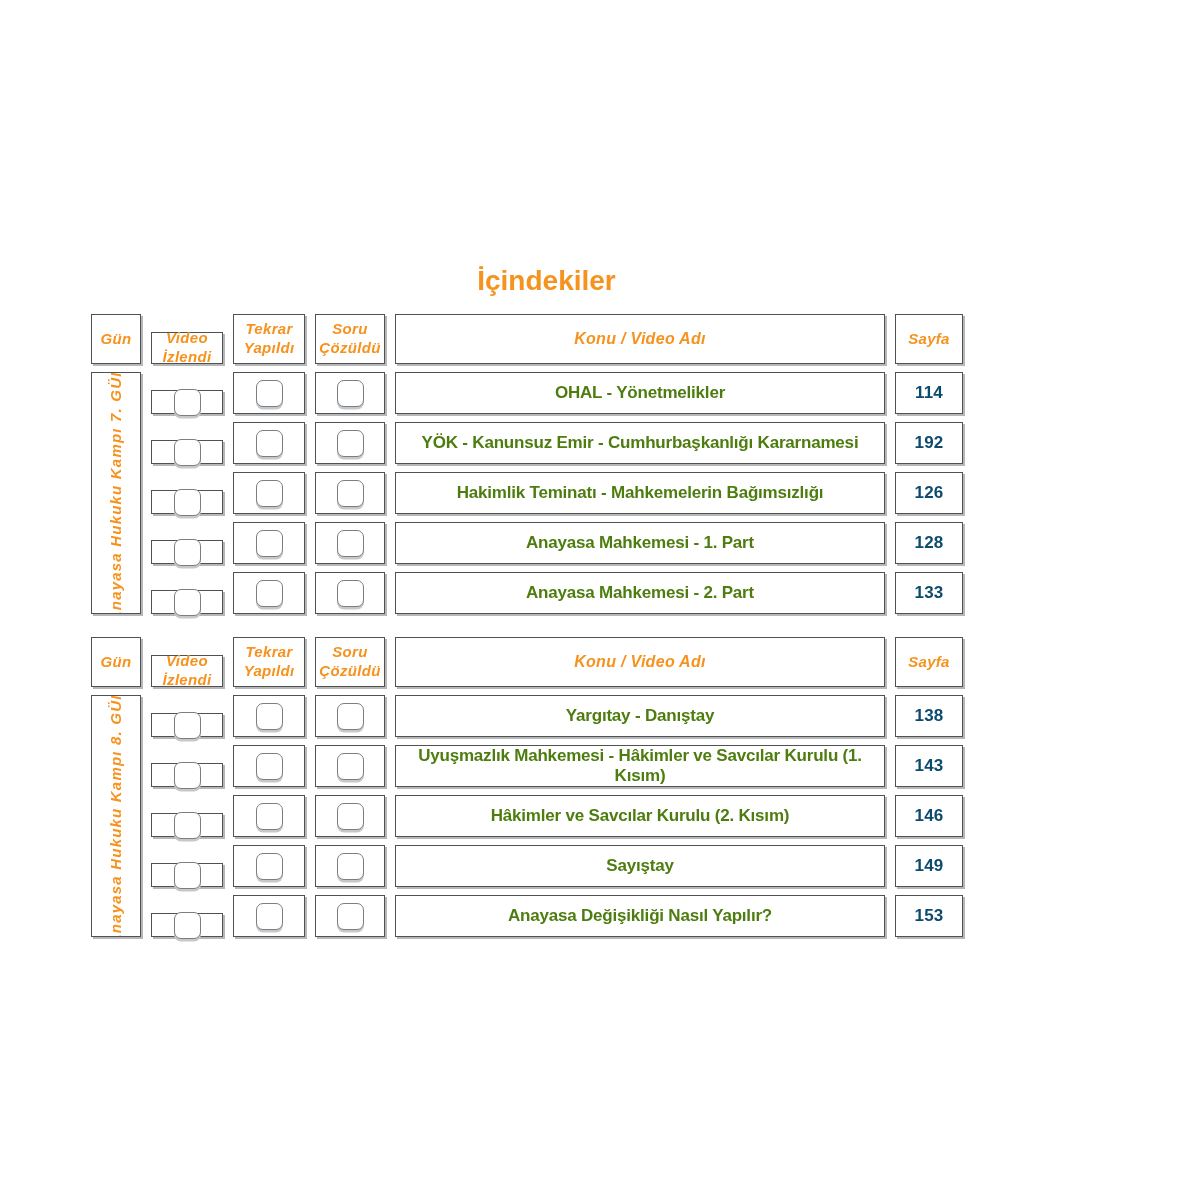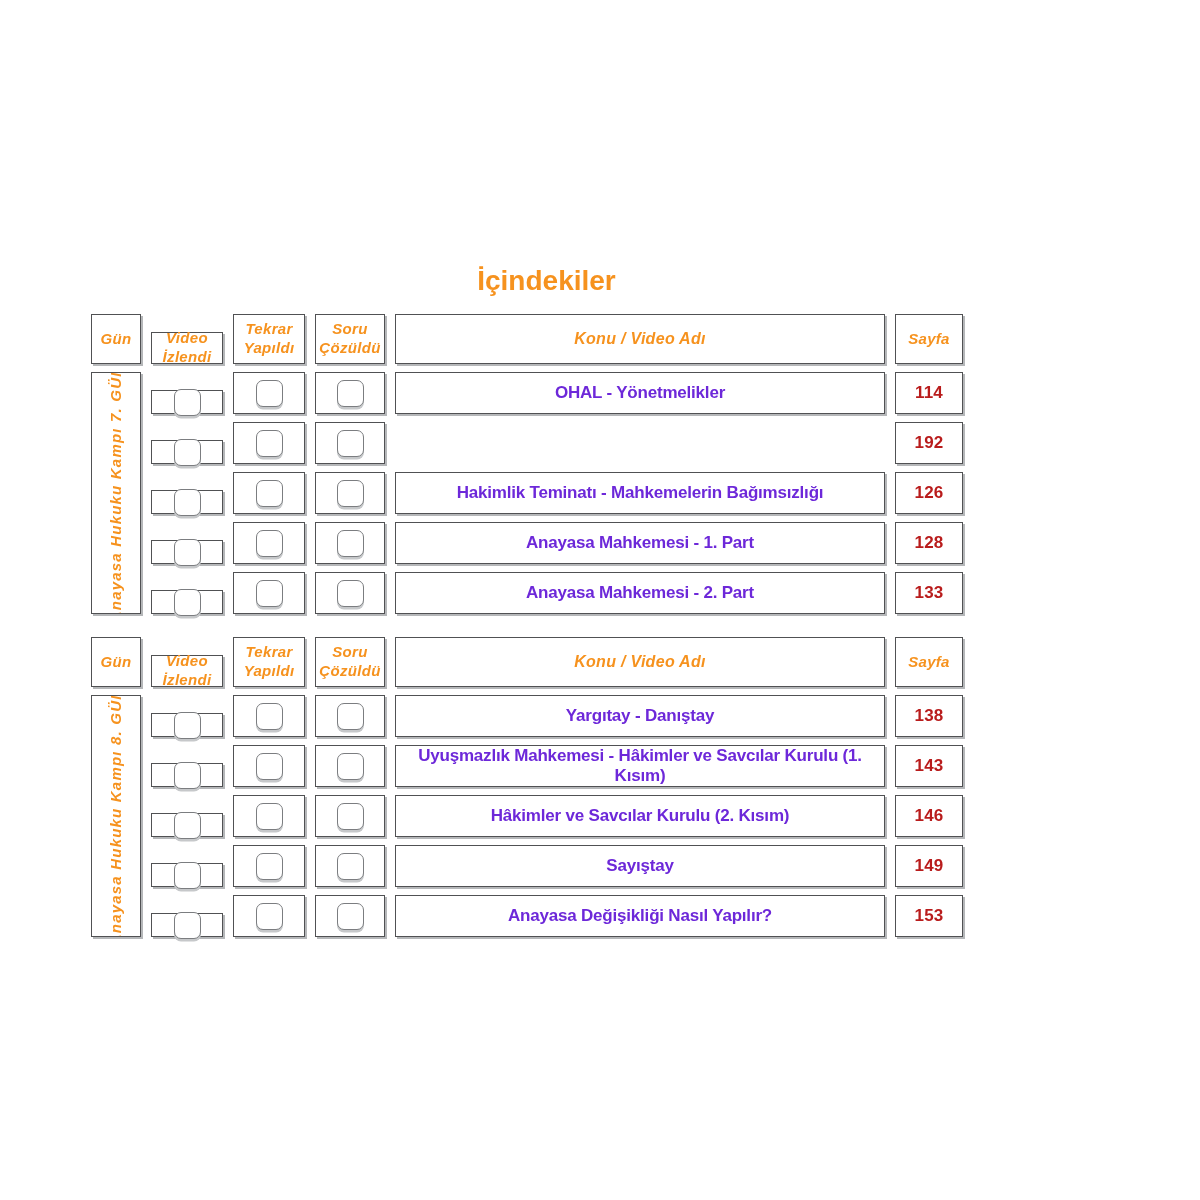--- a/index.html
+++ b/index.html
@@ -48,25 +48,25 @@
     color:#F6921E;font-weight:700;font-style:italic;
     font-size:15px;letter-spacing:1.2px;
   }
   .checkbox{
     width:27px;height:27px;background:#fff;
     border:1.5px solid #7b7d80;border-radius:7px;
     box-shadow:0 2.5px 0 #c6c8ca;
     box-sizing:border-box;cursor:pointer;
   }
   .topic span{
-    font-size:17px;font-weight:600;color:#6d28d9;
+    font-size:17px;font-weight:600;color:#4d7c0f;
     letter-spacing:-.2px;text-align:center;padding:0 10px;
   }
   .pagenum span{
-    font-size:17px;font-weight:700;color:#b91c1c;letter-spacing:.2px;
+    font-size:17px;font-weight:700;color:#0c4a6e;letter-spacing:.2px;
   }
 </style>
 </head>
 <body>
 
 <h1 class="page-title">İçindekiler</h1>
 
 <section class="toc-table t1">
   <div class="cell head c-gun">
       <span>Gün</span>
@@ -109,20 +109,23 @@
 
   <div class="cell r2 c-video">
       <span class="checkbox"></span>
     </div>
   <div class="cell r2 c-tekrar">
       <span class="checkbox"></span>
     </div>
   <div class="cell r2 c-soru">
       <span class="checkbox"></span>
     </div>
+  <div class="cell r2 c-konu topic">
+      <span>YÖK - Kanunsuz Emir  - Cumhurbaşkanlığı Kararnamesi</span>
+    </div>
   <div class="cell r2 c-sayfa pagenum">
       <span>192</span>
     </div>
 
   <div class="cell r3 c-video">
       <span class="checkbox"></span>
     </div>
   <div class="cell r3 c-tekrar">
       <span class="checkbox"></span>
     </div>

